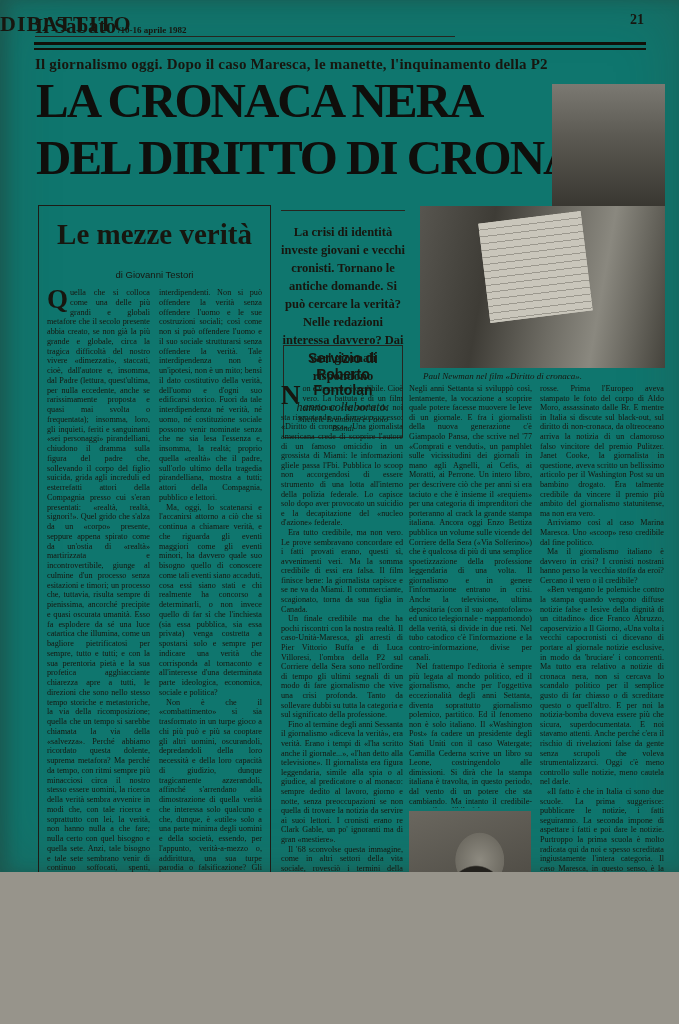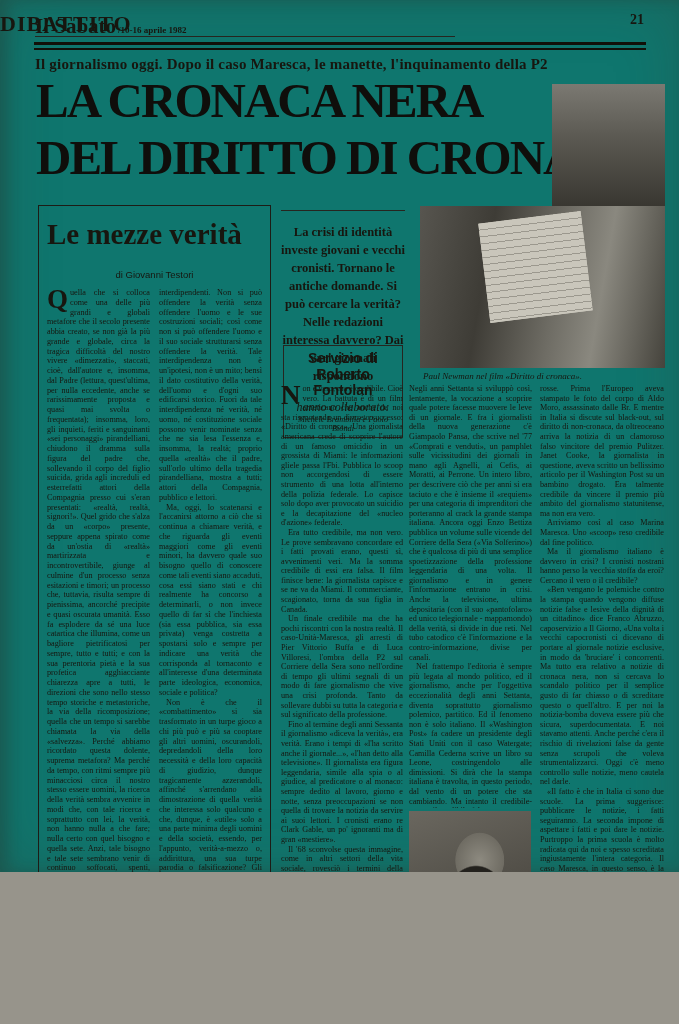--- a/index.html
+++ b/index.html
@@ -25,21 +25,21 @@
   .photo-main{position:absolute;left:420px;top:206px;width:245px;height:162px;overflow:hidden;
         background:linear-gradient(100deg,#57554f 0%,#3e3c36 28%,#6e6c64 55%,#8a887f 72%,#45433c 100%);}
   .prop-paper{position:absolute;left:26%;top:7%;width:42%;height:62%;background:#c9c6bb;
         transform:rotate(-7deg);
         background-image:repeating-linear-gradient(180deg,#c9c6bb 0 6px,#9b988e 6px 7px);}
   .caption{font-style:italic;font-size:9px;line-height:11px;}
   .caption-pn{position:absolute;left:423px;top:371px;width:242px;}
   
   .testori-box{position:absolute;left:38px;top:205px;width:233px;height:811px;box-sizing:border-box;
         border:1px solid #1d1c16;padding:6px 8px;}
-  .testori-box h2{margin:6px 0 18px;text-align:left;font-size:29px;letter-spacing:0px;font-weight:bold;}
+  .testori-box h2{margin:6px 0 18px;text-align:center;font-size:29px;letter-spacing:0px;font-weight:bold;}
   .byline{text-align:center;font-family:Liberation Sans, sans-serif;font-size:9.5px;margin:7px 0 8px;}
   .tcols{column-count:2;column-gap:9px;height:706px;overflow:hidden;text-align:justify;
         font-size:8.2px;line-height:9.75px;}
   .tcols p,.col p{margin:0;text-indent:7px;}
   .tcols p.first,.col p.first{text-indent:0;}
   .dropcap{float:left;font-size:27px;line-height:23px;font-weight:bold;padding-right:2px;}
   
   .intro{position:absolute;left:281px;top:210px;width:124px;border-top:1px solid #26251f;
         padding-top:12px;text-align:center;font-weight:bold;font-size:12.5px;line-height:18px;}
   .service-box{position:absolute;left:283px;top:345px;width:120px;box-sizing:border-box;

